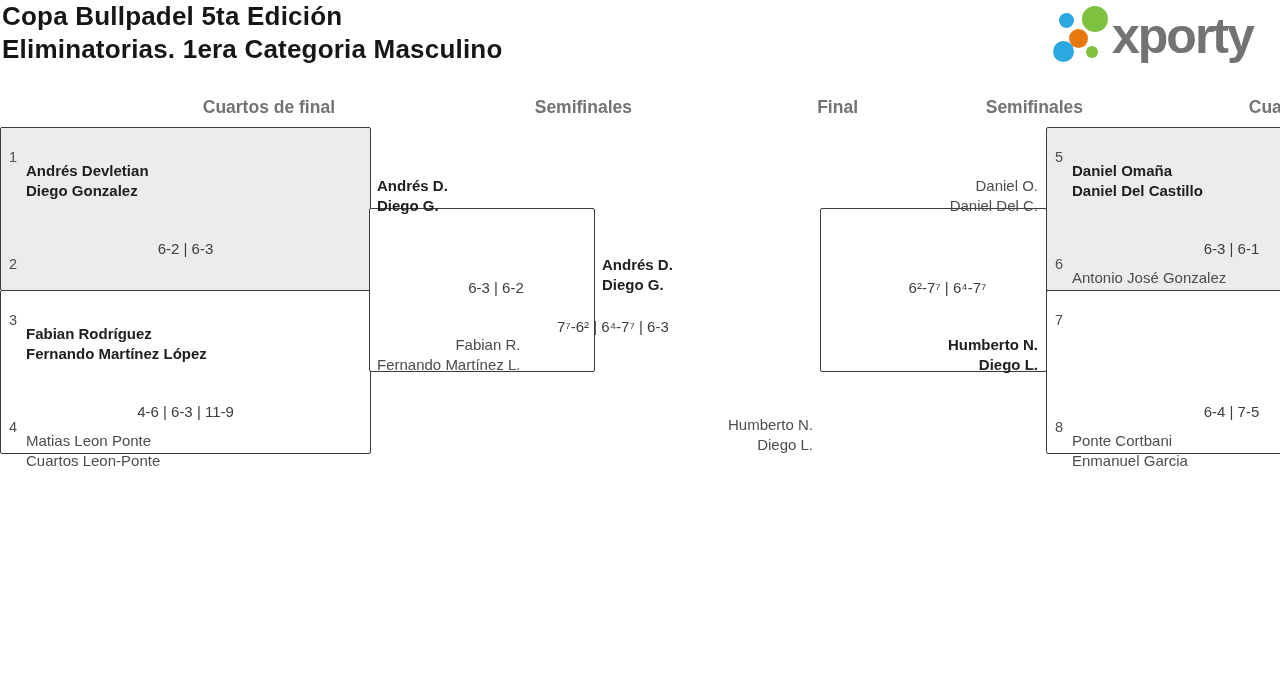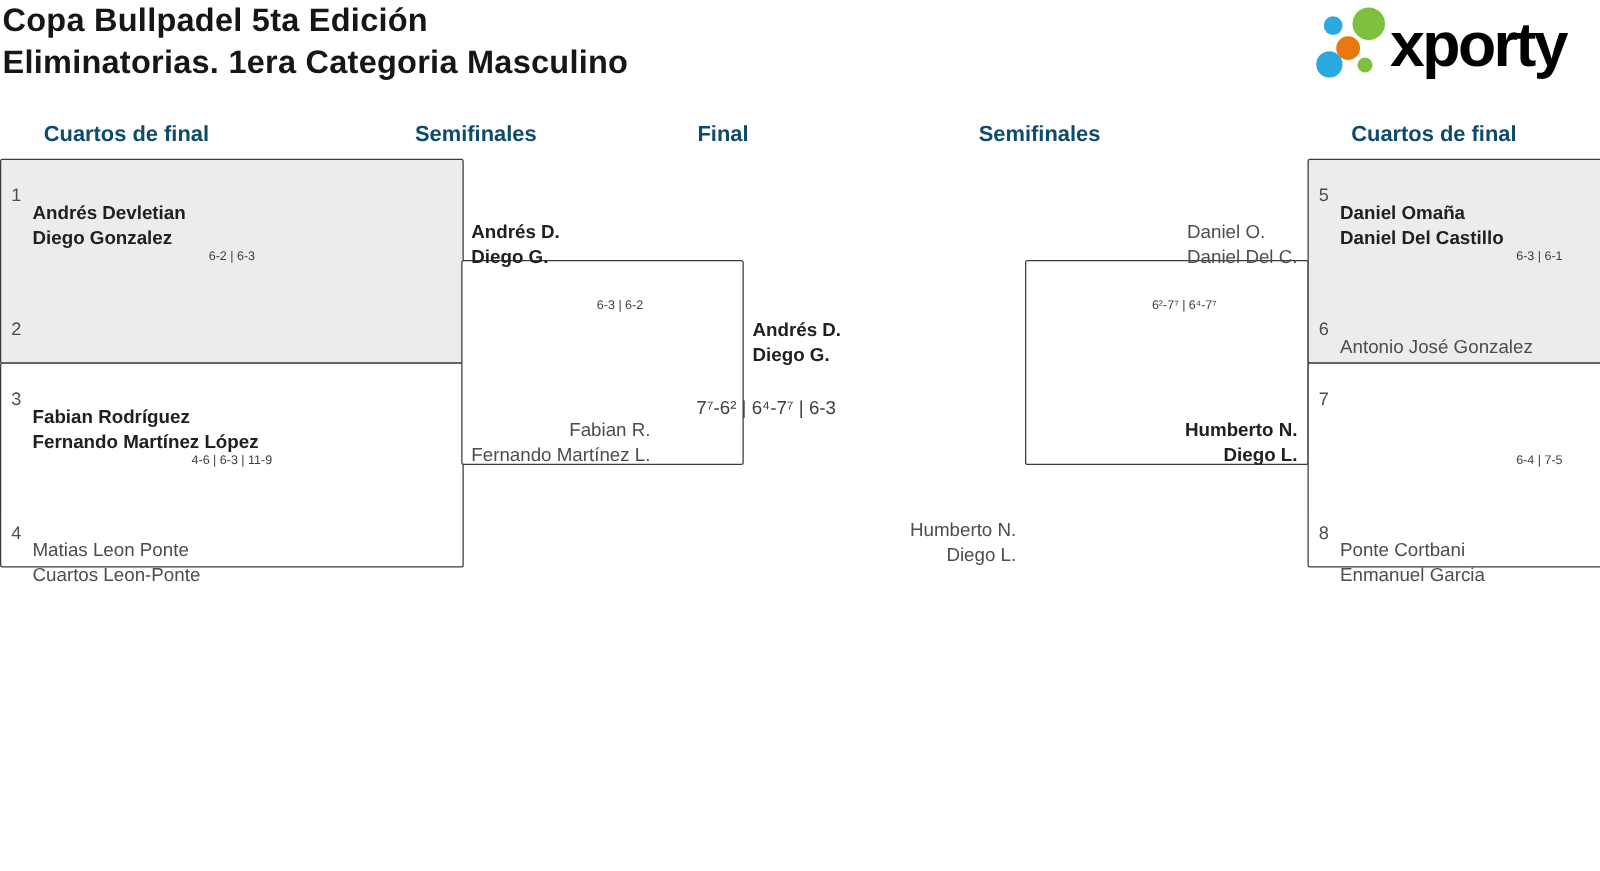--- a/index.html
+++ b/index.html
@@ -10,52 +10,52 @@
   .title { position:absolute; left:2px; top:0; font-size:26px; line-height:33px; font-weight:700; color:#161616; letter-spacing:.2px; }
 
   
   .logo { position:absolute; left:1048px; top:4px; width:232px; height:66px; }
   .dot { position:absolute; border-radius:50%; }
   .dot-blue-sm   { left:11px; top:9px;  width:15px; height:15px; background:#2aa9e0; }
   .dot-green-lg  { left:34px; top:2px;  width:26px; height:26px; background:#7ec13e; }
   .dot-orange    { left:21px; top:25px; width:19px; height:19px; background:#e8790f; }
   .dot-blue-lg   { left:5px;  top:37px; width:21px; height:21px; background:#2aa9e0; }
   .dot-green-sm  { left:38px; top:42px; width:12px; height:12px; background:#7ec13e; }
-  .logo-text { position:absolute; left:64px; top:-1px; font-size:50px; line-height:66px; font-weight:700; color:#000000; letter-spacing:-2px; }
+  .logo-text { position:absolute; left:64px; top:-1px; font-size:50px; line-height:66px; font-weight:700; color:#737373; letter-spacing:-2px; }
 
   
-  .col-h { position:absolute; top:97px; width:300px; text-align:left; font-size:17.5px; font-weight:700; color:#0c4a6e; }
+  .col-h { position:absolute; top:97px; width:300px; text-align:right; font-size:17.5px; font-weight:700; color:#737373; }
   .col-h.c1 { left:35px; } .col-h.c2 { left:332px; } .col-h.c3 { left:558px; }
   .col-h.c4 { left:783px; } .col-h.c5 { left:1081px; }
 
   
   .match { position:absolute; box-sizing:border-box; border:1px solid #3b3b3b; background:#fff; border-radius:2px; }
   .match.gray { background:#ececec; }
   .qf { width:371px; height:164px; }
   .qf1 { left:0; top:127px; } .qf2 { left:0; top:290px; }
   .qf5 { left:1046px; top:127px; } .qf7 { left:1046px; top:290px; }
   .sf { width:226px; height:164px; }
   .sfl { left:369px; top:208px; } .sfr { left:820px; top:208px; width:227px; }
 
   .team { font-size:15px; line-height:19.5px; white-space:nowrap;margin-top:24px; }
   .winner { font-weight:700; color:#202020; }
   .loser  { font-weight:400; color:#4d4d4d; }
-  .score-line { position:absolute; left:0; right:0; text-align:center; font-size:10px; color:#3d3d3d; white-space:nowrap; }
+  .score-line { position:absolute; left:0; right:0; text-align:center; font-size:15px; color:#3d3d3d; white-space:nowrap;margin-top:40px; }
 
   .qf .team-top    { position:absolute; left:25px; top:9px; }
   .qf .team-bottom { position:absolute; left:25px; top:116px; }
   .qf .score-line  { top:72px; }
   .seed { position:absolute; left:8px; width:16px; height:40px; display:flex; align-items:center; font-size:14.5px; color:#4d4d4d; }
   .seed-top { top:9px; } .seed-bottom { top:116px; }
 
   .sf .team-out { position:absolute; top:-57px; }
   .sf .team-in  { position:absolute; top:102px;text-align:right; }
   .sf .score-line { top:30px;padding-left:28px; }
   .sfl .team-out, .sfl .team-in { left:7px; }
-  .sfr .team-out, .sfr .team-in { right:8px; }
+  .sfr .team-out, .sfr .team-in { right:8px; text-align:right; }
 
   
   .final-team-left  { position:absolute; left:602px; top:231px; }
   .final-score      { position:absolute; left:557px; top:318px; width:300px; text-align:left; font-size:15px; color:#3d3d3d; white-space:nowrap; }
   .final-team-right { position:absolute; left:613px; top:391px; width:200px; text-align:right; }
 </style>
 </head>
 <body>
 
 <div class="stage">

